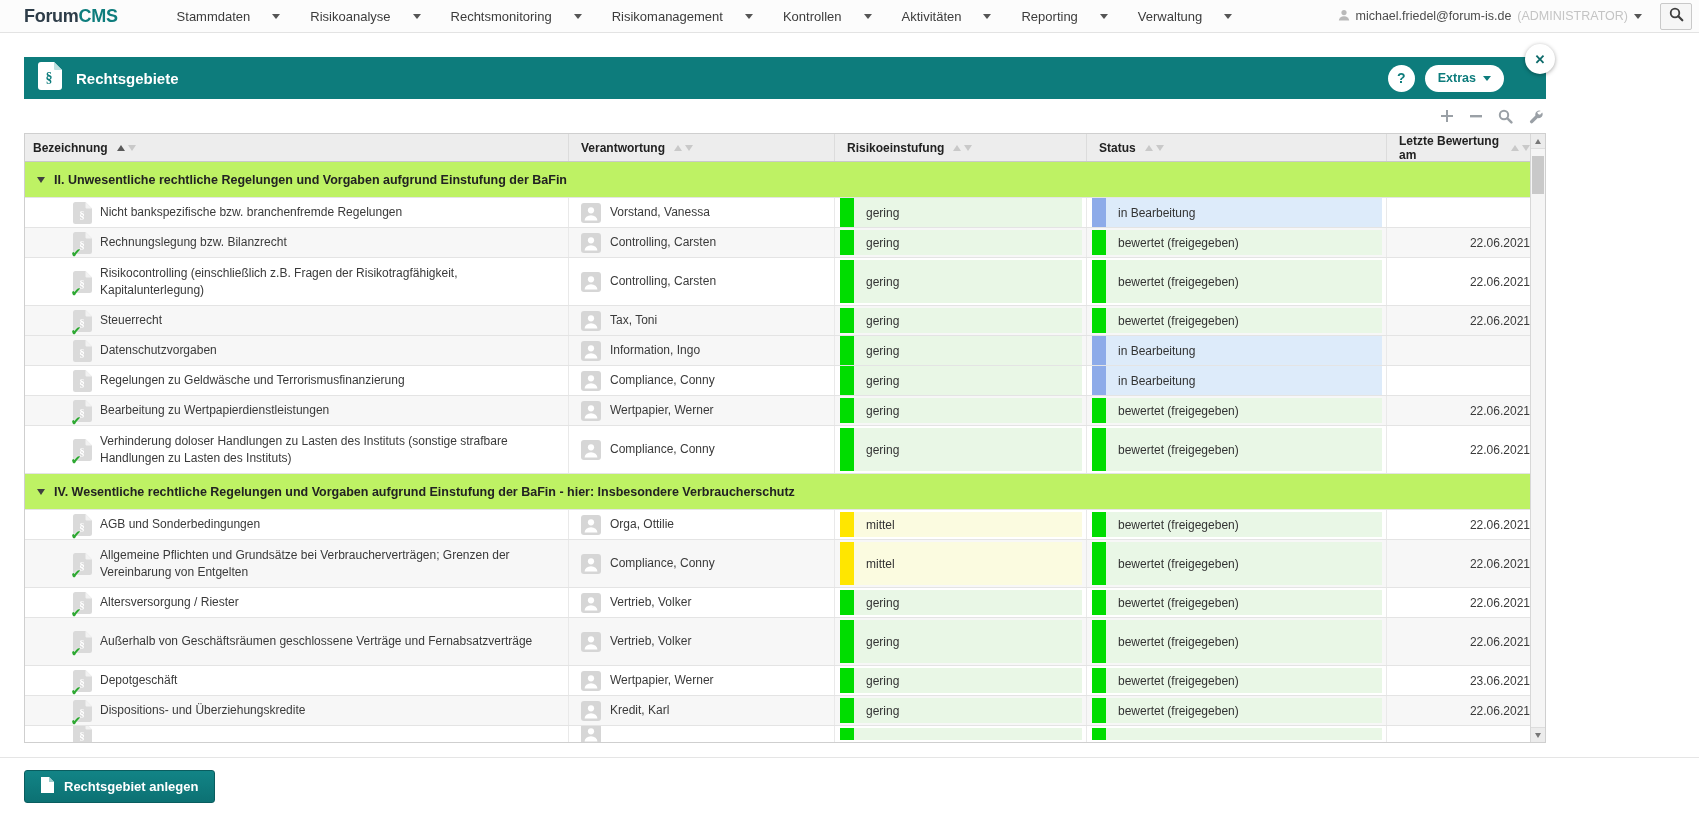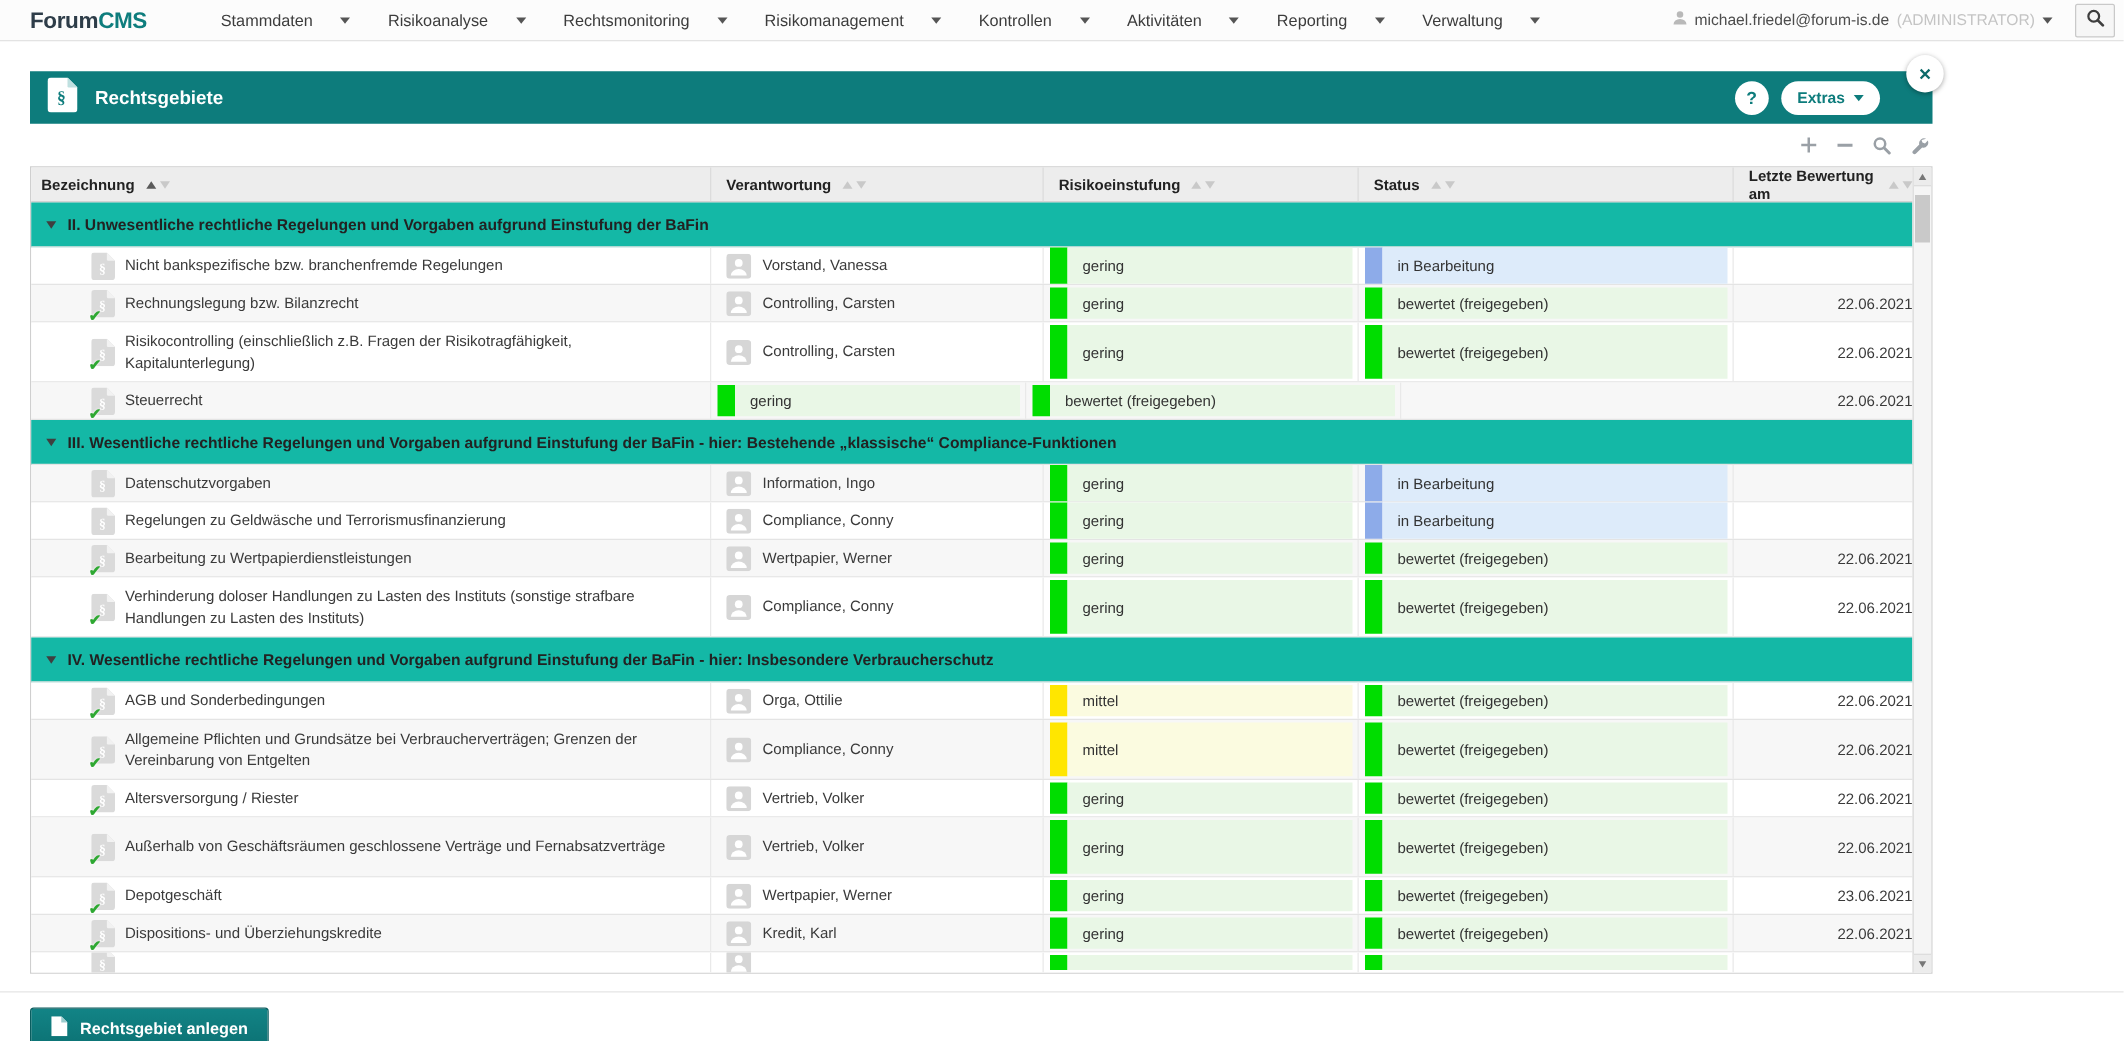--- a/index.html
+++ b/index.html
@@ -51,21 +51,21 @@
         border-right:1px solid #dcdcdc; padding-left:12px; cursor:pointer; }
   .th.c1 { padding-left:8px; }
   .c1 { width:544px; } .c2 { width:266px; } .c3 { width:252px; } .c4 { width:300px; }
   .c5 { flex:1; border-right:none !important;justify-content:flex-end; }
   .sorts { display:flex; gap:3px; align-items:center; }
   .tri-up   { width:0; height:0; border-left:4px solid transparent; border-right:4px solid transparent; border-bottom:6px solid #c9c9c9; }
   .tri-down { width:0; height:0; border-left:4px solid transparent; border-right:4px solid transparent; border-top:6px solid #c9c9c9; }
   .tri-up.active { border-bottom-color:#5a5a5a; }
 
   .group-row { display:flex; align-items:center; gap:9px; height:36px; padding-left:12px;
-               border-bottom:1px solid #e4e4e4; background:#14b8a6; font-weight:bold; font-size:12.5px;
+               border-bottom:1px solid #e4e4e4; background:#bef264; font-weight:bold; font-size:12.5px;
                color:#222; cursor:pointer; }
   .group-caret { width:0; height:0; border-left:4.5px solid transparent; border-right:4.5px solid transparent;
                  border-top:6px solid #3f3f3f; }
 
   .row { display:flex; height:30px; border-bottom:1px solid #e4e4e4; background:#fff; cursor:pointer; }
   .row.shade { background:#f7f7f7; }
   .row.tall { height:48px; }
   .row.partial { height:16px; overflow:hidden; border-bottom:none; }
   .cell { display:flex; align-items:center; border-right:1px solid #e9e9e9; }
   .cell.c1 { padding:0 18px 0 48px; gap:8px; }
@@ -367,39 +367,45 @@
               <span class="icon-hold">
                 <svg width="19" height="22" viewBox="0 0 19 22">
                   <path d="M2.5 0 h10 l6.5 6.5 v13 a2.5 2.5 0 0 1 -2.5 2.5 h-14 a2.5 2.5 0 0 1 -2.5 -2.5 v-17 a2.5 2.5 0 0 1 2.5 -2.5 z" fill="#dadada"></path>
                   <path d="M12.5 0 l6.5 6.5 h-5.5 a1 1 0 0 1 -1 -1 z" fill="#f2f2f2"></path>
                   <text x="9" y="16" font-size="11" font-weight="bold" fill="#fff" text-anchor="middle" font-family="Liberation Serif, serif">§</text>
                 </svg>
                 <span class="check-mark">✔</span>
               </span>
               <span class="itm-txt">Steuerrecht</span>
             </div>
-            <div class="cell chip-cell c3">
-              <div class="chipbox">
-                <div class="chip" style="background: rgb(0, 221, 0);"></div>
-                <div class="chip-area" style="background: rgb(233, 247, 230);">gering</div>
-              </div>
-            </div>
-            <div class="cell chip-cell c4">
-              <div class="chipbox">
-                <div class="chip" style="background: rgb(0, 221, 0);"></div>
-                <div class="chip-area" style="background: rgb(233, 247, 230);">bewertet (freigegeben)</div>
-              </div>
-            </div>
-            <div class="cell c5">
-              <span class="date-txt">22.06.2021</span>
-            </div>
-          </div>
-          <div class="group-row">
-            <span class="group-caret"></span>
-            <span>III. Wesentliche rechtliche Regelungen und Vorgaben aufgrund Einstufung der BaFin - hier: Bestehende „klassische“ Compliance-Funktionen</span>
+            <div class="cell c2">
+              <span class="icon-hold">
+                <svg width="20" height="20" viewBox="0 0 20 20">
+                  <rect width="20" height="20" rx="3" fill="#d6d6d6"></rect>
+                  <circle cx="10" cy="7.3" r="3.1" fill="#fff"></circle>
+                  <path d="M3.6 17.4 a6.4 5.2 0 0 1 12.8 0 z" fill="#fff"></path>
+                </svg>
+              </span>
+              <span class="itm-txt">Tax, Toni</span>
+            </div>
+            <div class="cell chip-cell c3">
+              <div class="chipbox">
+                <div class="chip" style="background: rgb(0, 221, 0);"></div>
+                <div class="chip-area" style="background: rgb(233, 247, 230);">gering</div>
+              </div>
+            </div>
+            <div class="cell chip-cell c4">
+              <div class="chipbox">
+                <div class="chip" style="background: rgb(0, 221, 0);"></div>
+                <div class="chip-area" style="background: rgb(233, 247, 230);">bewertet (freigegeben)</div>
+              </div>
+            </div>
+            <div class="cell c5">
+              <span class="date-txt">22.06.2021</span>
+            </div>
           </div>
           <div class="row shade">
             <div class="cell c1">
               <span class="icon-hold">
                 <svg width="19" height="22" viewBox="0 0 19 22">
                   <path d="M2.5 0 h10 l6.5 6.5 v13 a2.5 2.5 0 0 1 -2.5 2.5 h-14 a2.5 2.5 0 0 1 -2.5 -2.5 v-17 a2.5 2.5 0 0 1 2.5 -2.5 z" fill="#dadada"></path>
                   <path d="M12.5 0 l6.5 6.5 h-5.5 a1 1 0 0 1 -1 -1 z" fill="#f2f2f2"></path>
                   <text x="9" y="16" font-size="11" font-weight="bold" fill="#fff" text-anchor="middle" font-family="Liberation Serif, serif">§</text>
                 </svg>
               </span>

